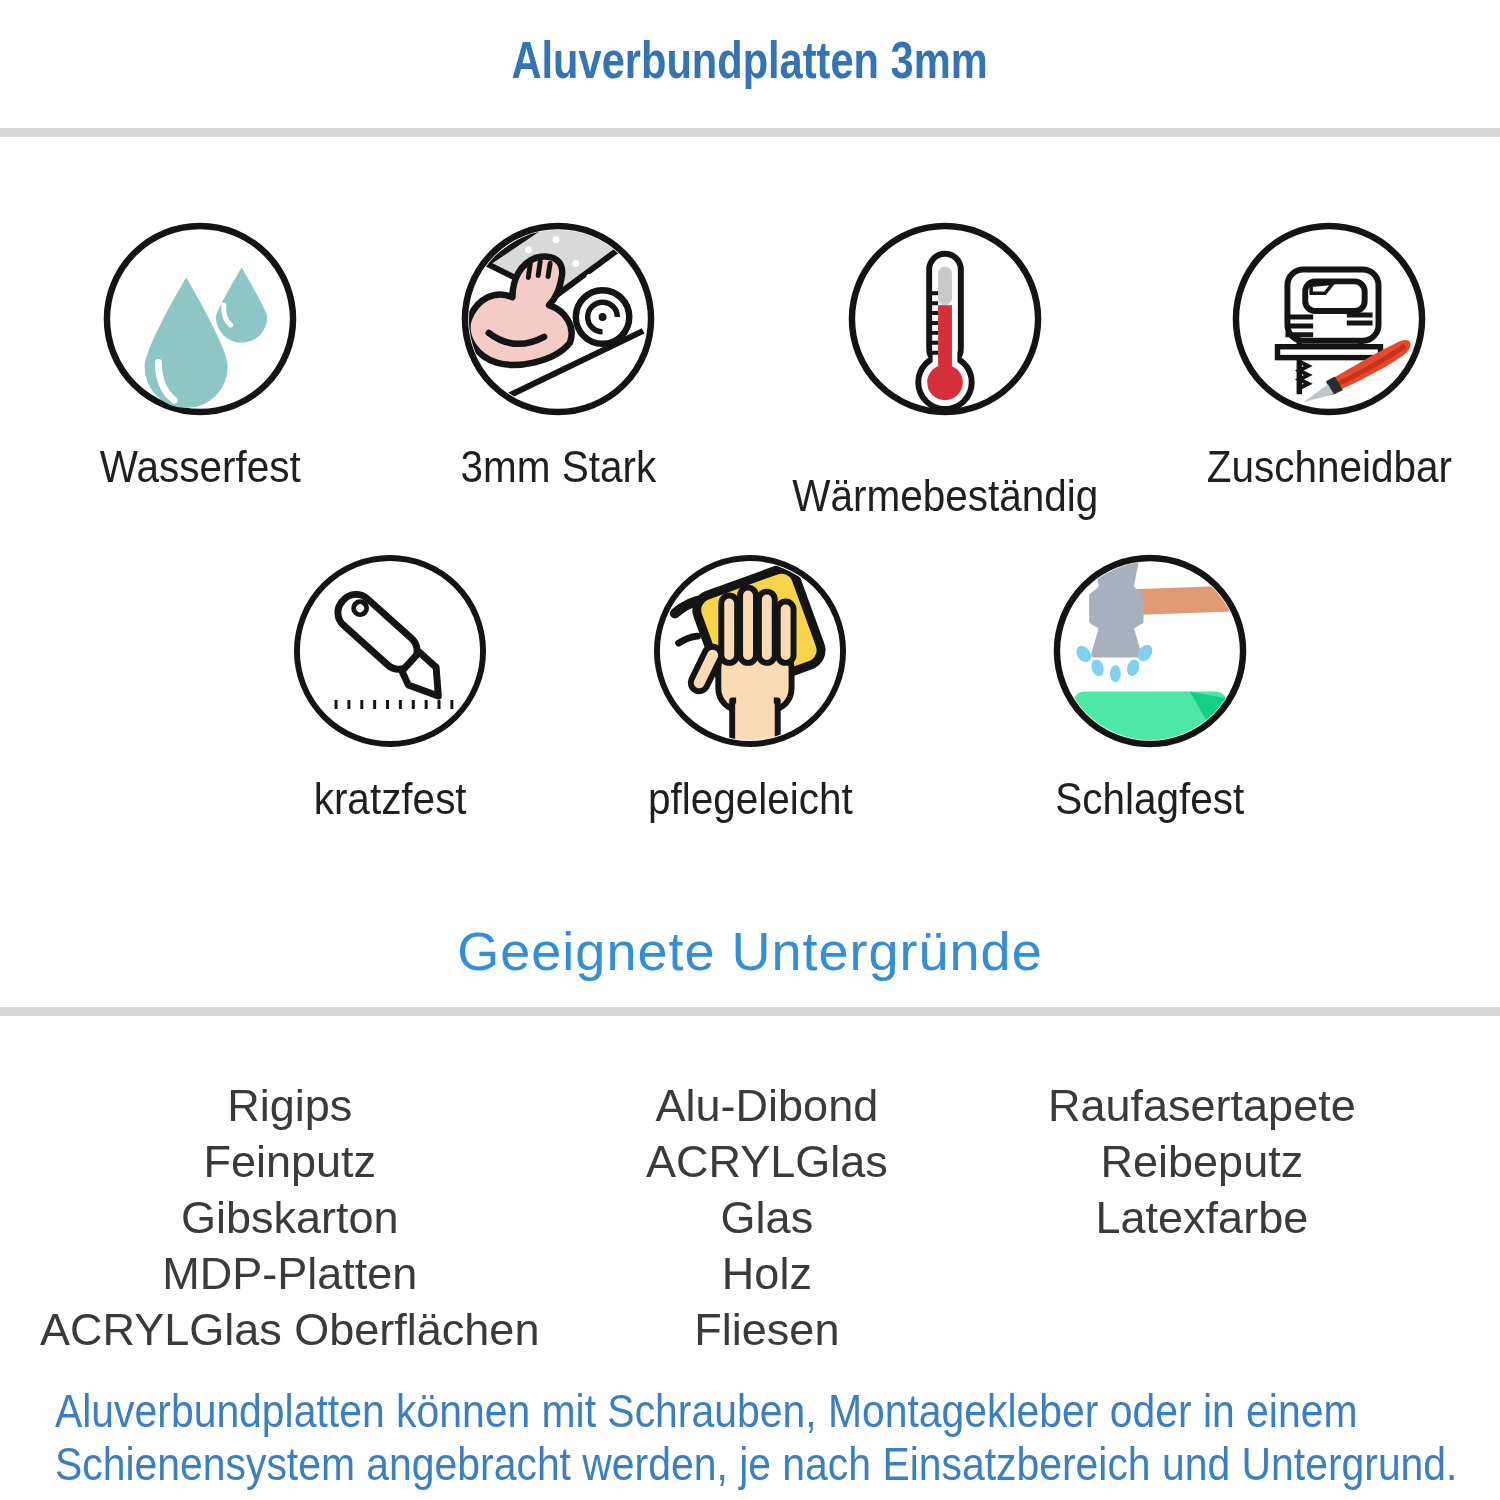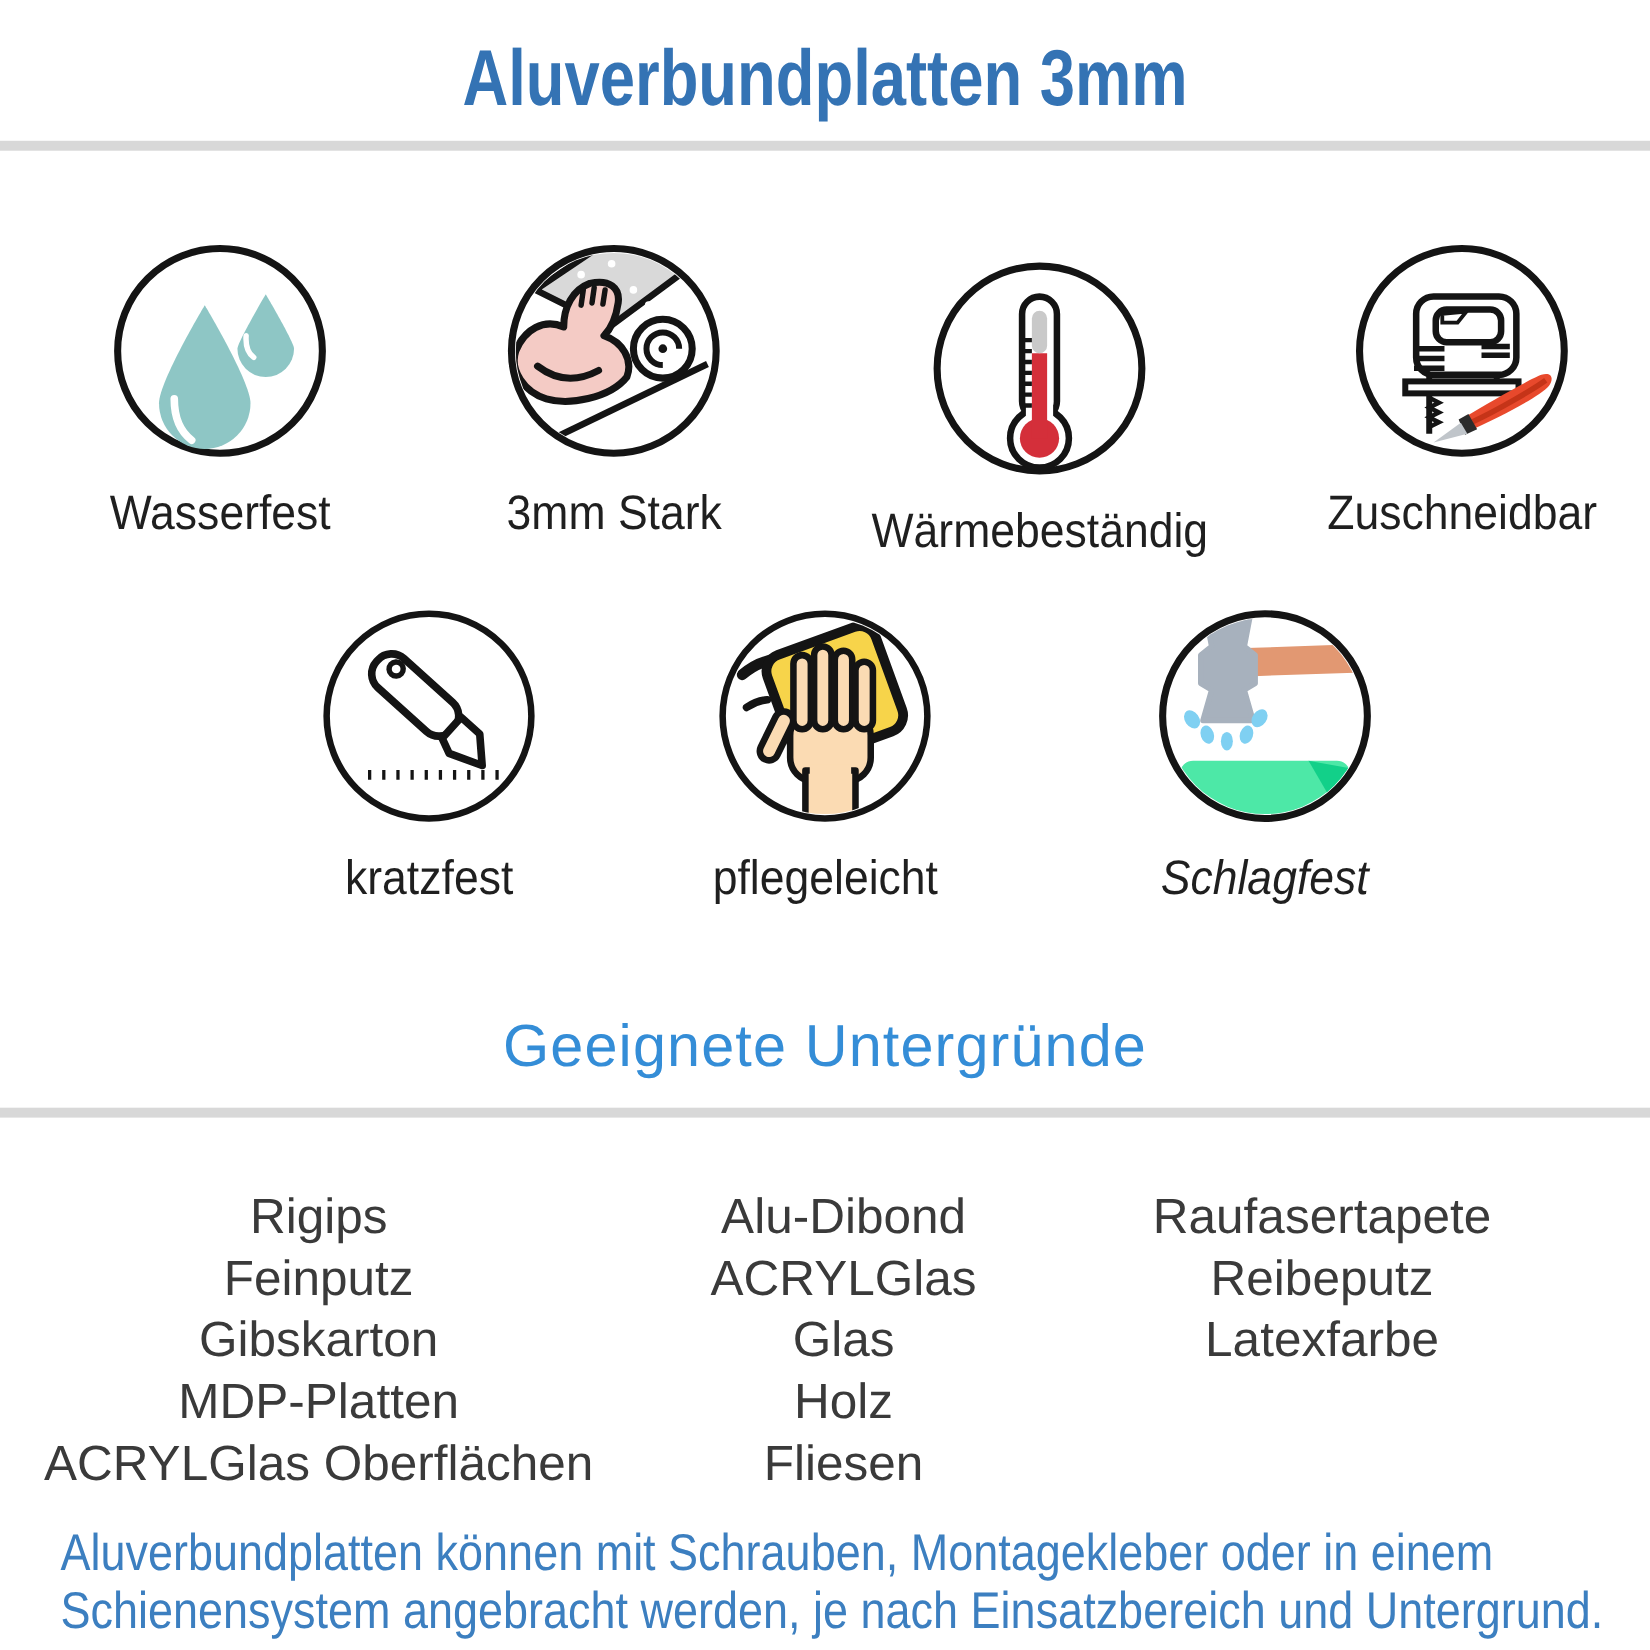--- a/index.html
+++ b/index.html
@@ -2,29 +2,29 @@
 <html><head>
 <meta charset="utf-8">
 <style>
   html,body{margin:0;padding:0;background:#fff;}
   #canvas{position:relative;width:1500px;height:1500px;background:#ffffff;overflow:hidden;
           font-family:"Liberation Sans",sans-serif;}
   .hbar{position:absolute;left:0;width:1500px;height:9px;background:#d8d8d8;}
   #bar-top{top:128px;}
   #bar-mid{top:1007px;}
   .title{position:absolute;left:0;width:1500px;text-align:center;white-space:nowrap;}
-  #title1{top:30px;font-size:72px;font-weight:bold;color:#3473b4;}
+  #title1{top:30px;font-size:52px;font-weight:bold;color:#3473b4;}
   #title1 .narrow{display:inline-block;transform:scaleX(0.80);transform-origin:50% 50%;}
   #title2{top:920px;font-size:54px;font-weight:400;color:#348dd7;letter-spacing:1px;}
   .feature{position:absolute;width:340px;display:flex;flex-direction:column;align-items:center;}
   .feature .flabel{margin-top:24px;font-size:44px;color:#1f1f1f;white-space:nowrap;
                    display:inline-block;transform:scaleX(0.92);}
   #f1{left:0px;top:220px;padding-left:30px;}   #f2{left:388px;top:220px;}
-  #f3{left:775px;top:236px;} #f4{left:1159px;top:220px;}
-  #f5{left:220px;top:552px;} #f6{left:580px;top:552px;} #f7{left:980px;top:552px;font-style:italic;}
+  #f3{left:775px;top:220px;gap:29px;} #f4{left:1159px;top:220px;}
+  #f5{left:220px;top:552px;} #f6{left:580px;top:552px;} #f7{left:980px;top:552px;}
   .icon-svg{display:block;}
   ul.checklist{position:absolute;top:1064px;list-style:none;margin:0;padding:0;}
   #col1{left:40px;} #col2{left:646px;} #col3{left:1048px;}
   ul.checklist li{display:flex;align-items:center;height:56px;gap:16px;flex-direction:column;}
   ul.checklist .item-text{font-size:45px;color:#3a3a3a;white-space:nowrap;}
   #footer{position:absolute;left:55px;top:1384px;font-size:47px;line-height:53px;color:#3c7fc0;}
   #footer .narrowL{display:inline-block;transform:scaleX(0.87);transform-origin:0 50%;white-space:nowrap;}
 </style>
 </head>
 <body>

